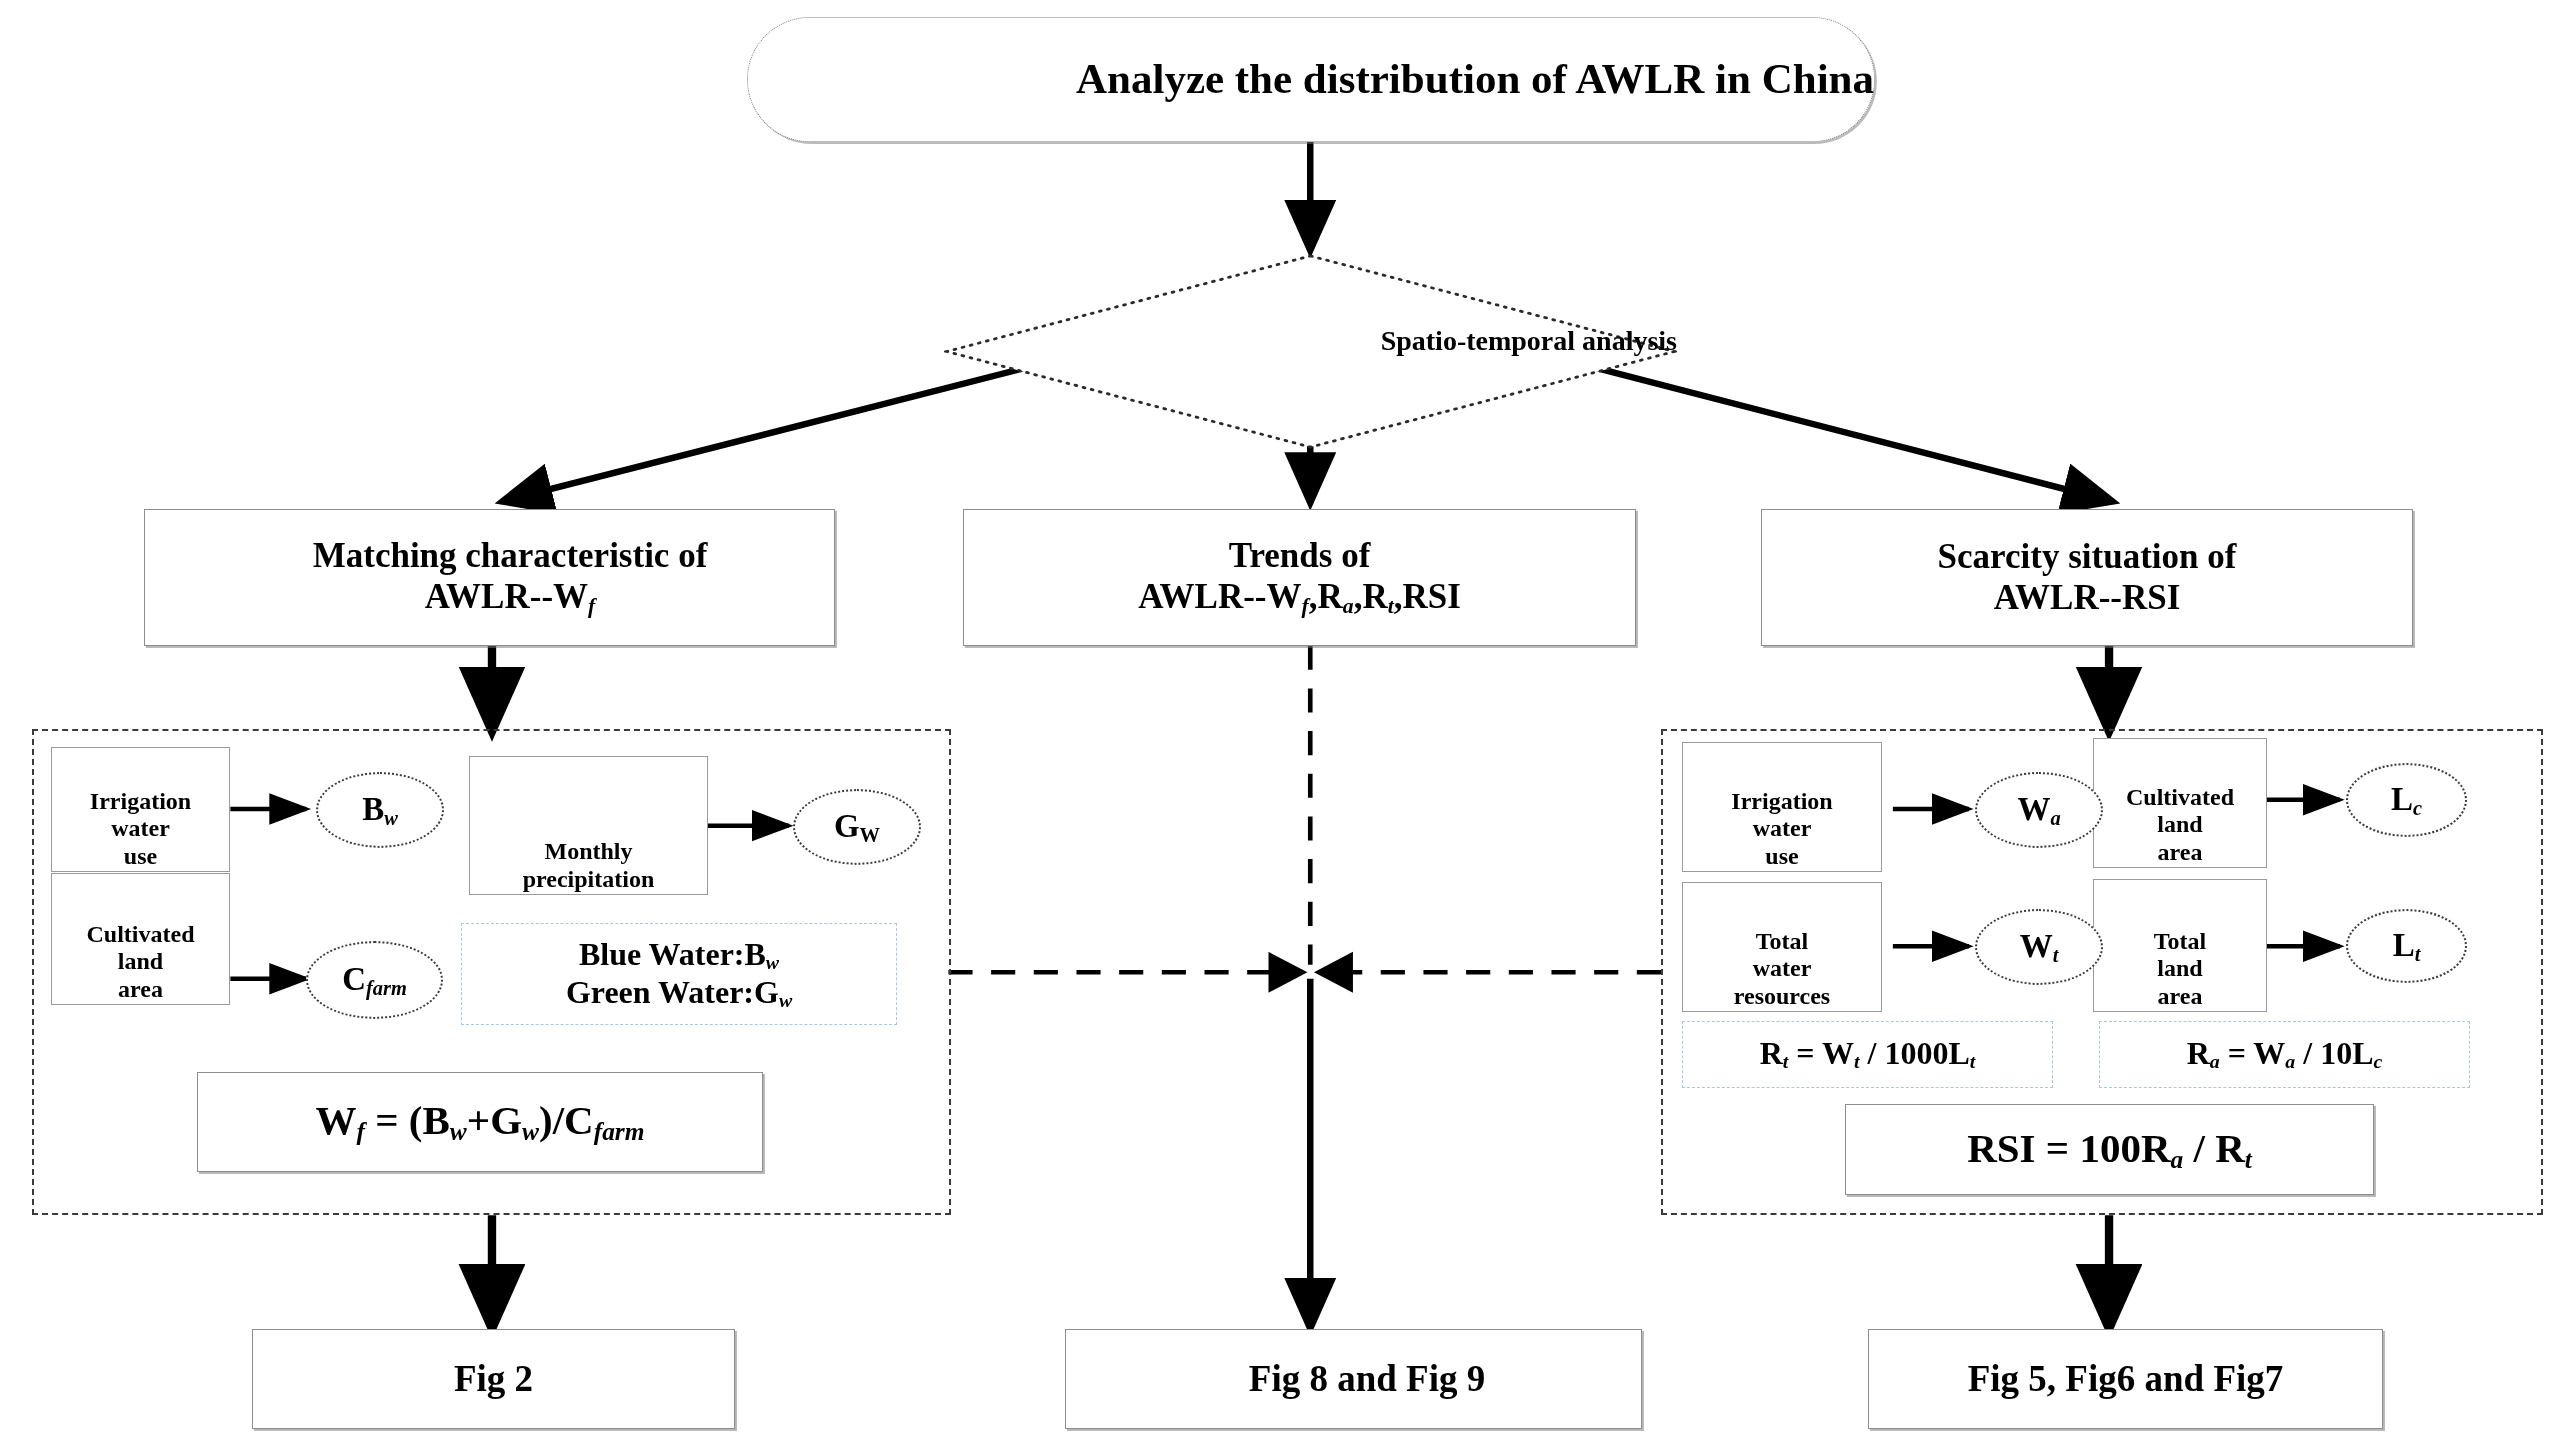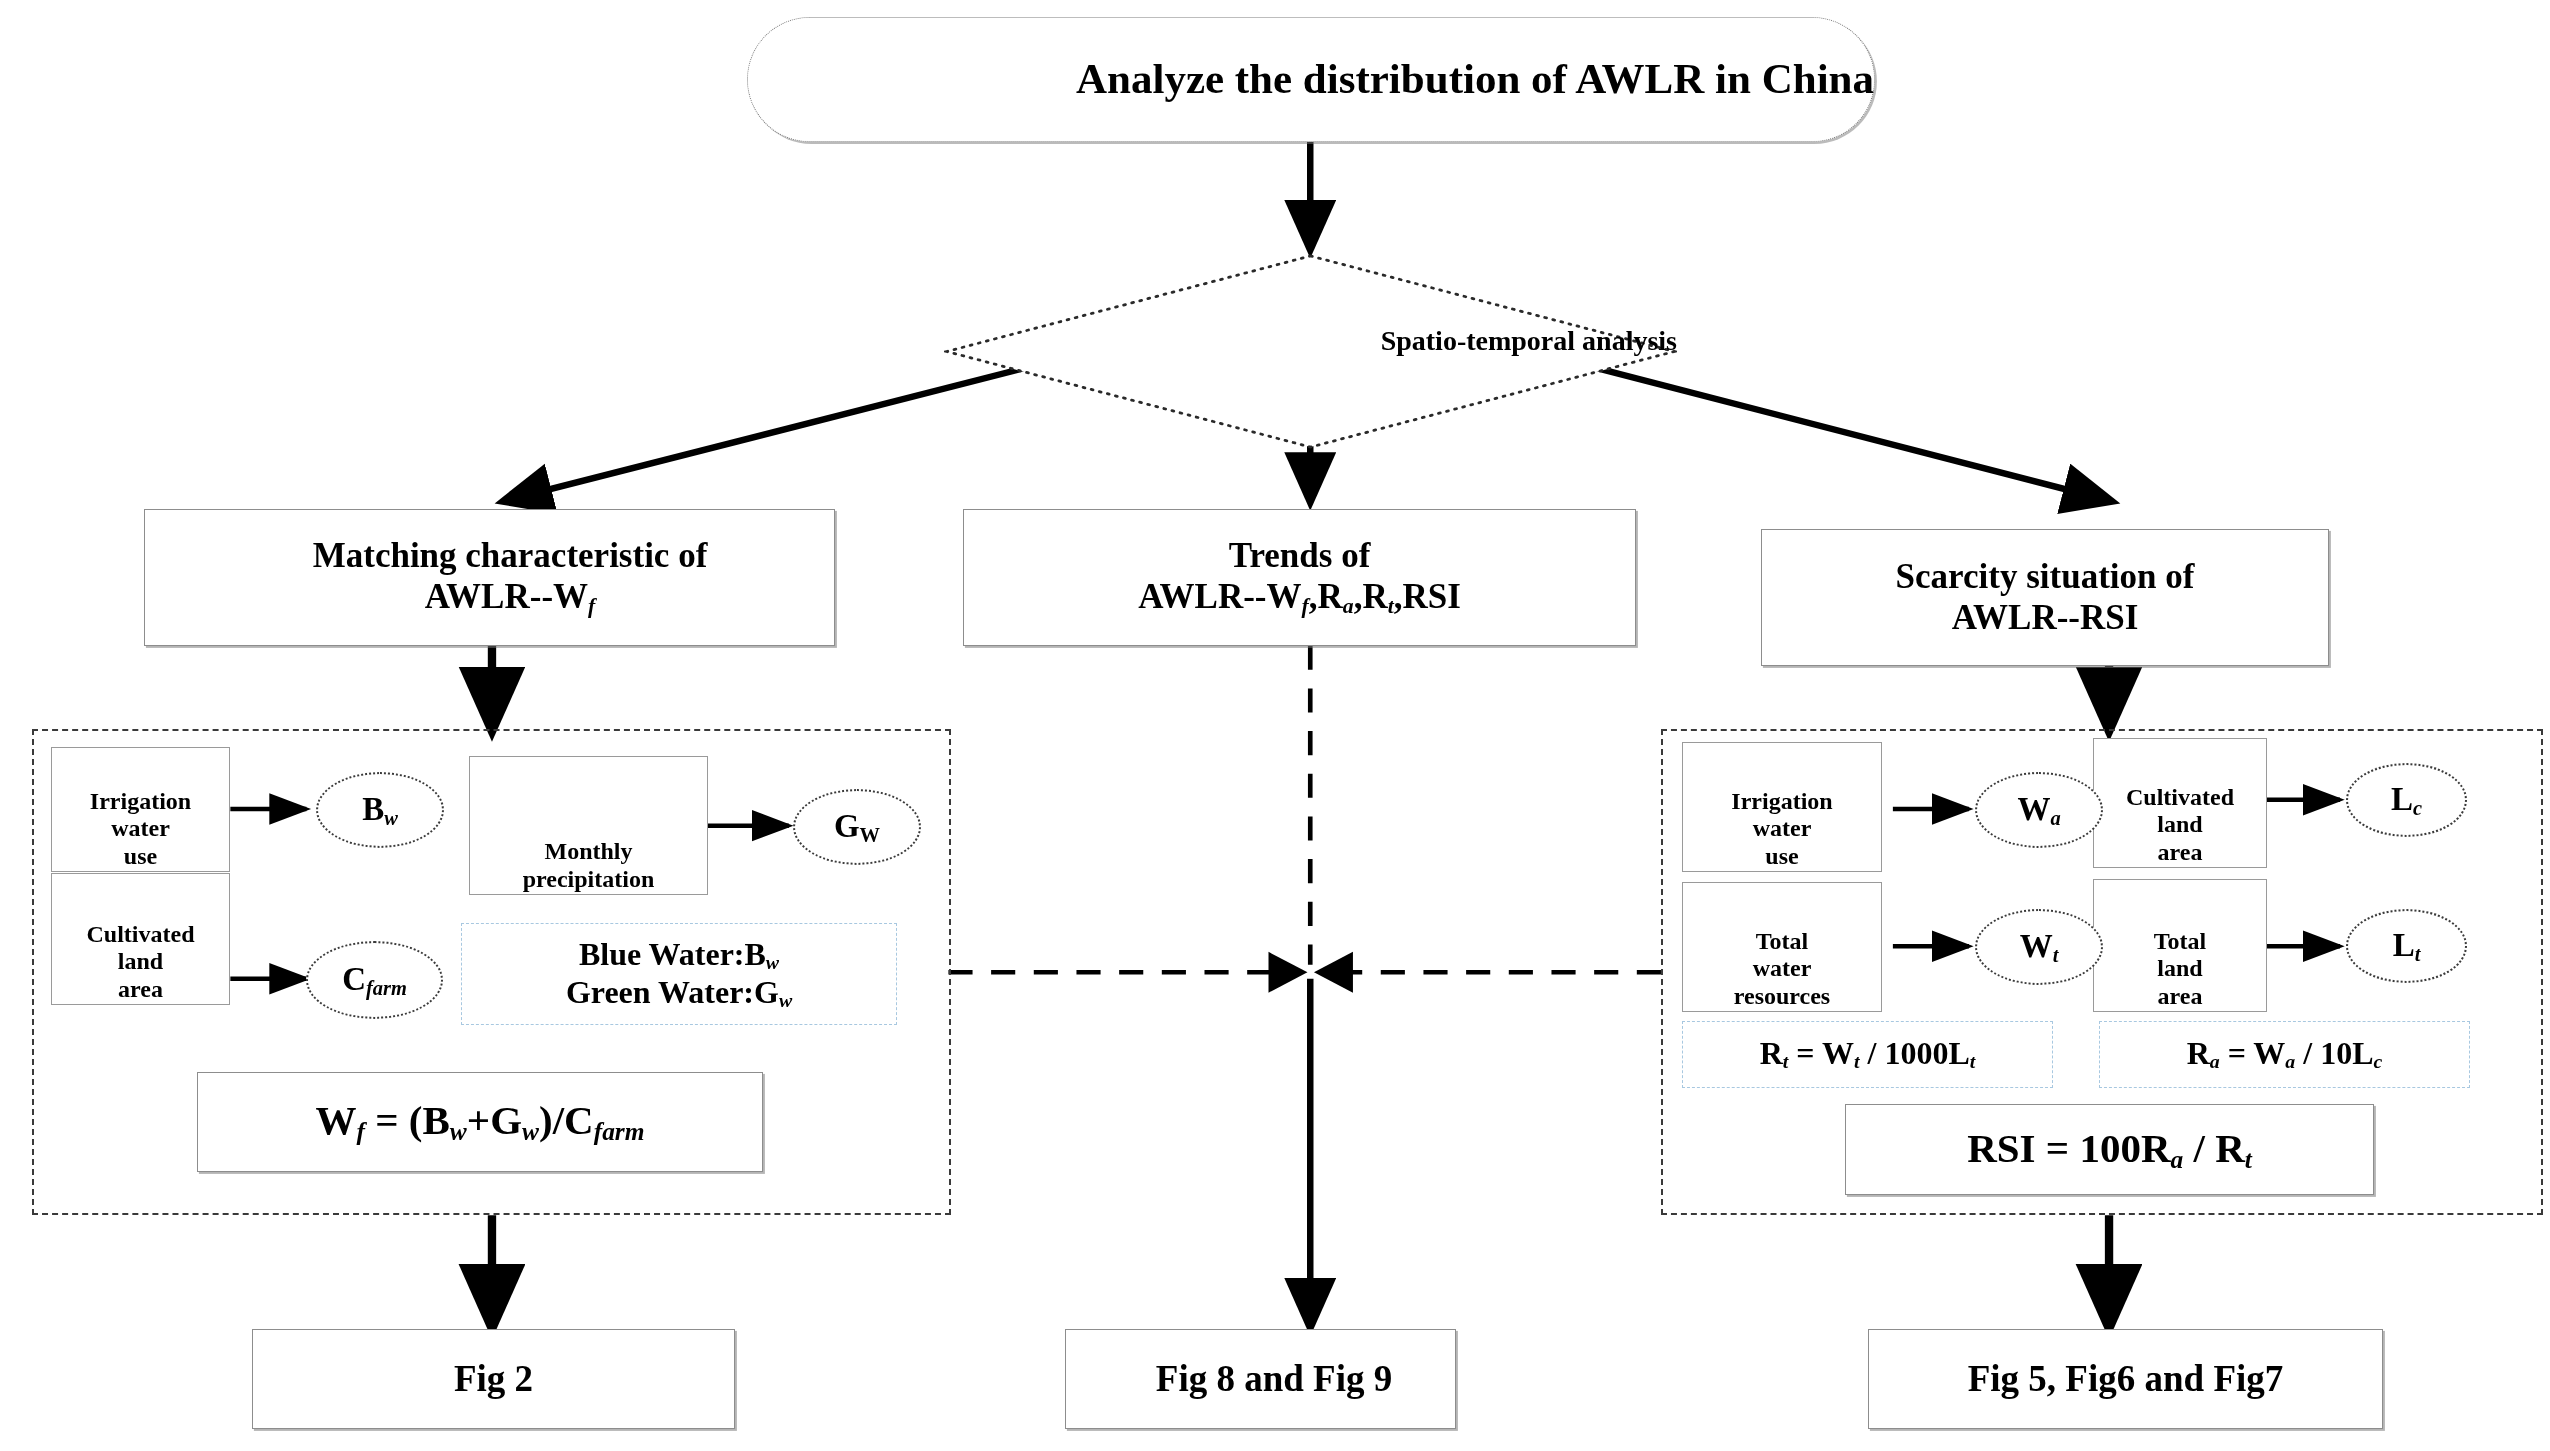--- a/index.html
+++ b/index.html
@@ -155,21 +155,21 @@
     </div>
   </div>
 
   <div class="node rect t-main" style="left:963px; top:509px; width:673px; height:137px; flex-direction:column;">
     <div>Trends of</div>
     <div>
       <span>AWLR--W</span><sub class="it">f</sub><span>,R</span><sub class="it">a</sub><span>,R</span><sub class="it">t</sub><span>,RSI</span>
     </div>
   </div>
 
-  <div class="node rect t-main" style="left:1761px; top:509px; width:568px; height:137px; flex-direction:column;margin-top:20px;">
+  <div class="node rect t-main" style="left:1761px; top:509px; width:652px; height:137px; flex-direction:column;">
     <div>Scarcity situation of</div>
     <div>AWLR--RSI</div>
   </div>
 
   <div class="panel" style="left:32px; top:729px; width:919px; height:486px;"></div>
 
   <div class="node rect-thin t-small" style="left:51px; top:747px; width:179px; height:125px; flex-direction:column;">
     <div>Irrigation</div>
     <div>water</div>
     <div>use</div>
@@ -258,21 +258,21 @@
   </div>
 
   <div class="node rect t-eq-lg" style="left:1845px; top:1104px; width:529px; height:91px;">
     <span><span>RSI = 100R</span><sub class="it">a</sub><span> / R</span><sub class="it">t</sub></span>
   </div>
 
   <div class="node rect t-fig" style="left:252px; top:1329px; width:483px; height:100px;">
     <span>Fig 2</span>
   </div>
 
-  <div class="node rect t-fig" style="left:1065px; top:1329px; width:391px; height:100px;padding-left:27px;">
+  <div class="node rect t-fig" style="left:1065px; top:1329px; width:577px; height:100px;padding-left:27px;">
     <span>Fig 8 and Fig 9</span>
   </div>
 
   <div class="node rect t-fig" style="left:1868px; top:1329px; width:515px; height:100px;">
     <span>Fig 5, Fig6 and Fig7</span>
   </div>
 
 </div>
 
 

